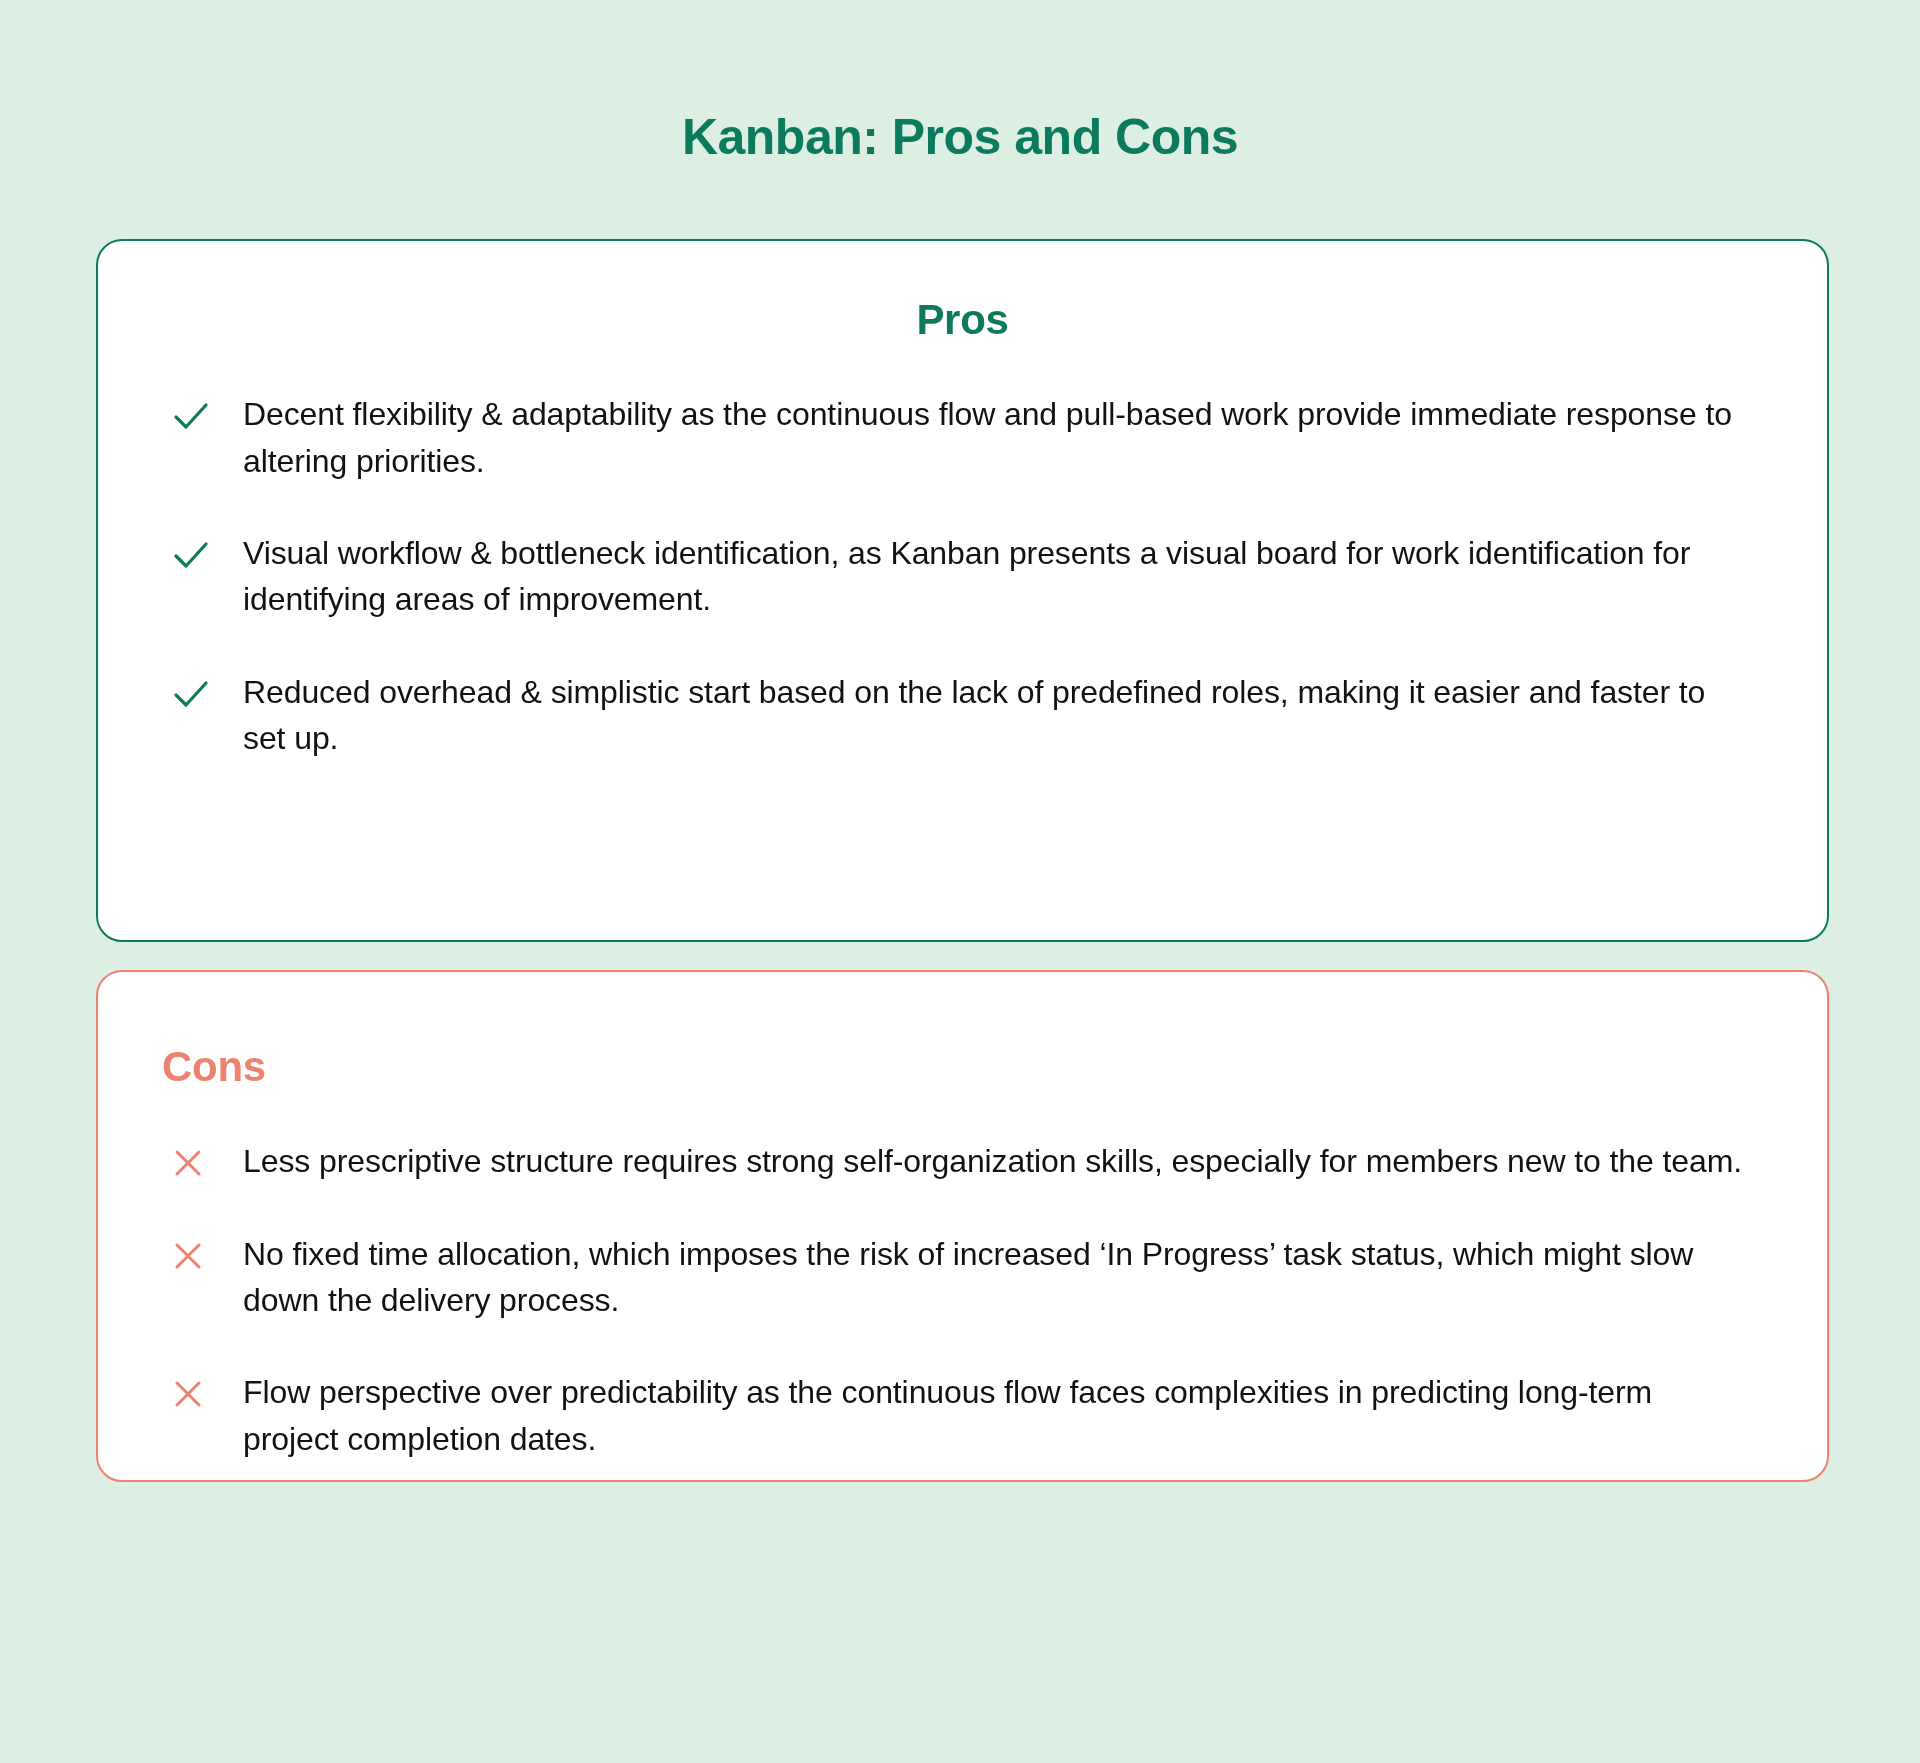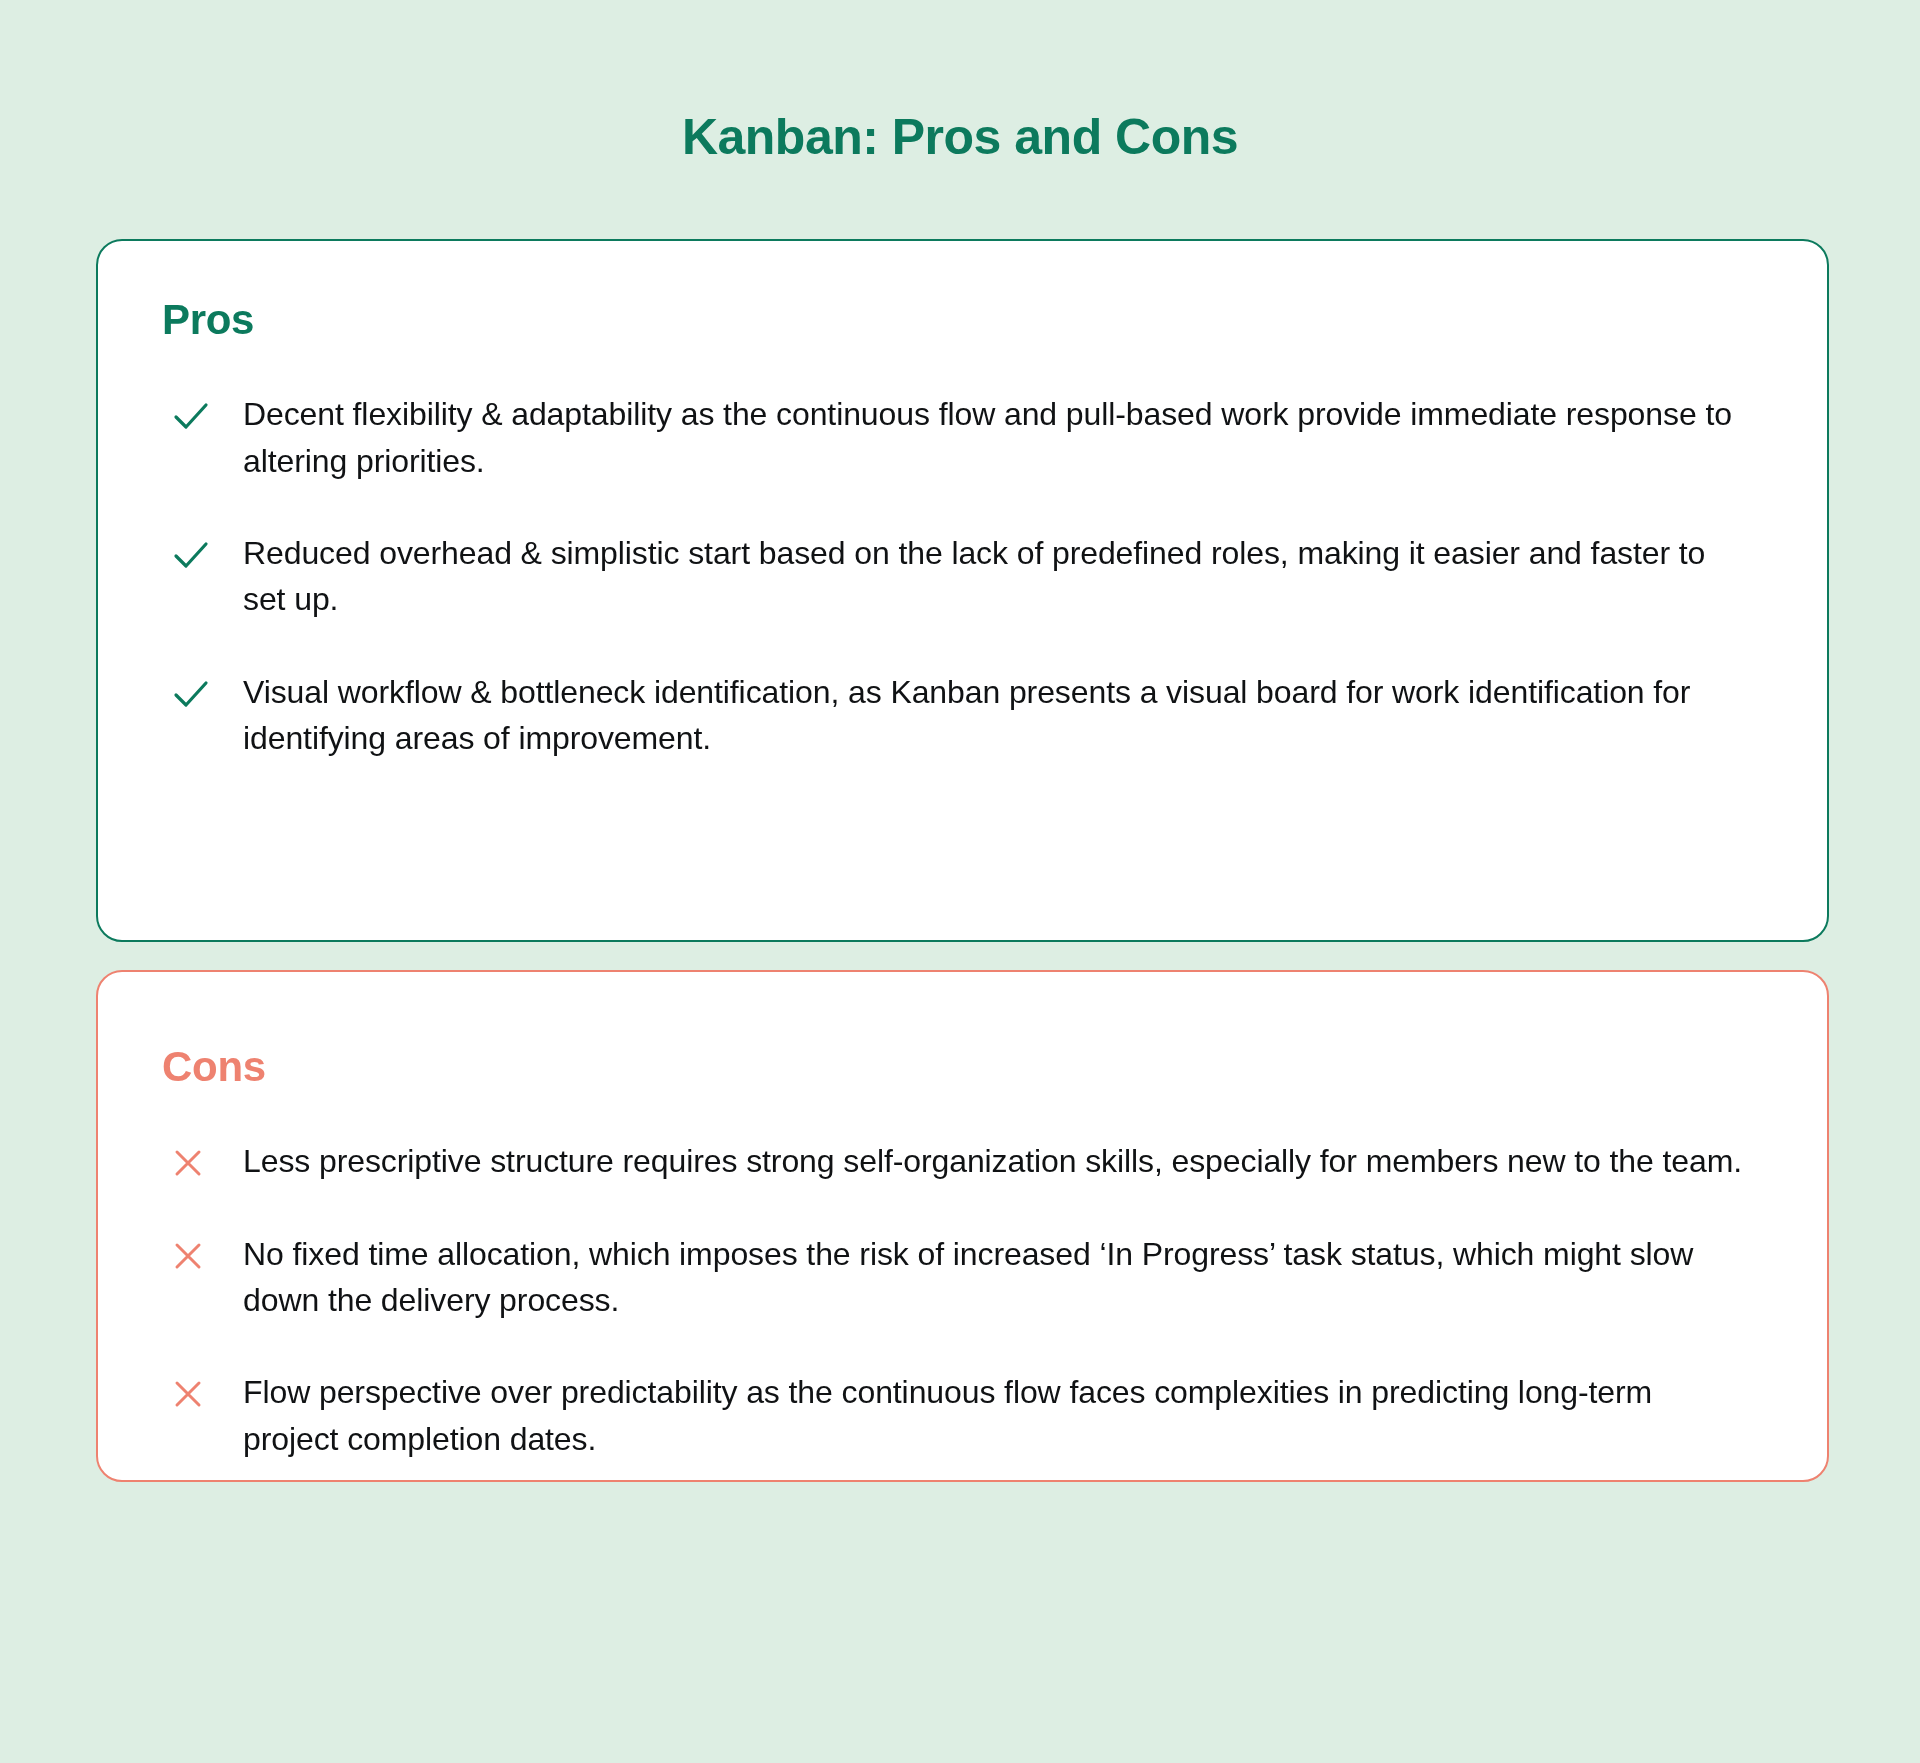--- a/index.html
+++ b/index.html
@@ -59,21 +59,21 @@
   }
 
   .card-heading {
     font-size: 42px;
     font-weight: 700;
     letter-spacing: -0.3px;
     margin: 0 0 48px 0;
     line-height: 1.1;
   }
 
-  .card.pros .card-heading { color: #0c7a5d; }
+  .card.pros .card-heading { color: #0c7a5d; text-align: center; }
   .card.cons .card-heading { color: #ee8270; }
 
   .item-list {
     list-style: none;
     margin: 11px;
     padding: 0;
   }
 
   .item {
     display: flex;
@@ -129,30 +129,30 @@
           </span>
           <span class="item-text">Decent flexibility &amp; adaptability as the continuous flow and pull-based work provide immediate response to altering priorities.</span>
         </li>
 
         <li class="item">
           <span class="item-icon">
             <svg class="check-svg" width="36" height="30" viewBox="0 0 36 30" fill="none">
               <path d="M3 16 L13 26 L33 4" stroke="#0c7a5d" stroke-width="3.2" stroke-linecap="round" stroke-linejoin="round"></path>
             </svg>
           </span>
-          <span class="item-text">Reduced overhead &amp; simplistic start based on the lack of predefined roles, making it easier and faster to set up.</span>
+          <span class="item-text">Visual workflow &amp; bottleneck identification, as Kanban presents a visual board for work identification for identifying areas of improvement.</span>
         </li>
 
         <li class="item">
           <span class="item-icon">
             <svg class="check-svg" width="36" height="30" viewBox="0 0 36 30" fill="none">
               <path d="M3 16 L13 26 L33 4" stroke="#0c7a5d" stroke-width="3.2" stroke-linecap="round" stroke-linejoin="round"></path>
             </svg>
           </span>
-          <span class="item-text">Visual workflow &amp; bottleneck identification, as Kanban presents a visual board for work identification for identifying areas of improvement.</span>
+          <span class="item-text">Reduced overhead &amp; simplistic start based on the lack of predefined roles, making it easier and faster to set up.</span>
         </li>
 
       </ul>
     </section>
 
     <section class="card cons">
       <h2 class="card-heading">Cons</h2>
       <ul class="item-list">
 
         <li class="item">

